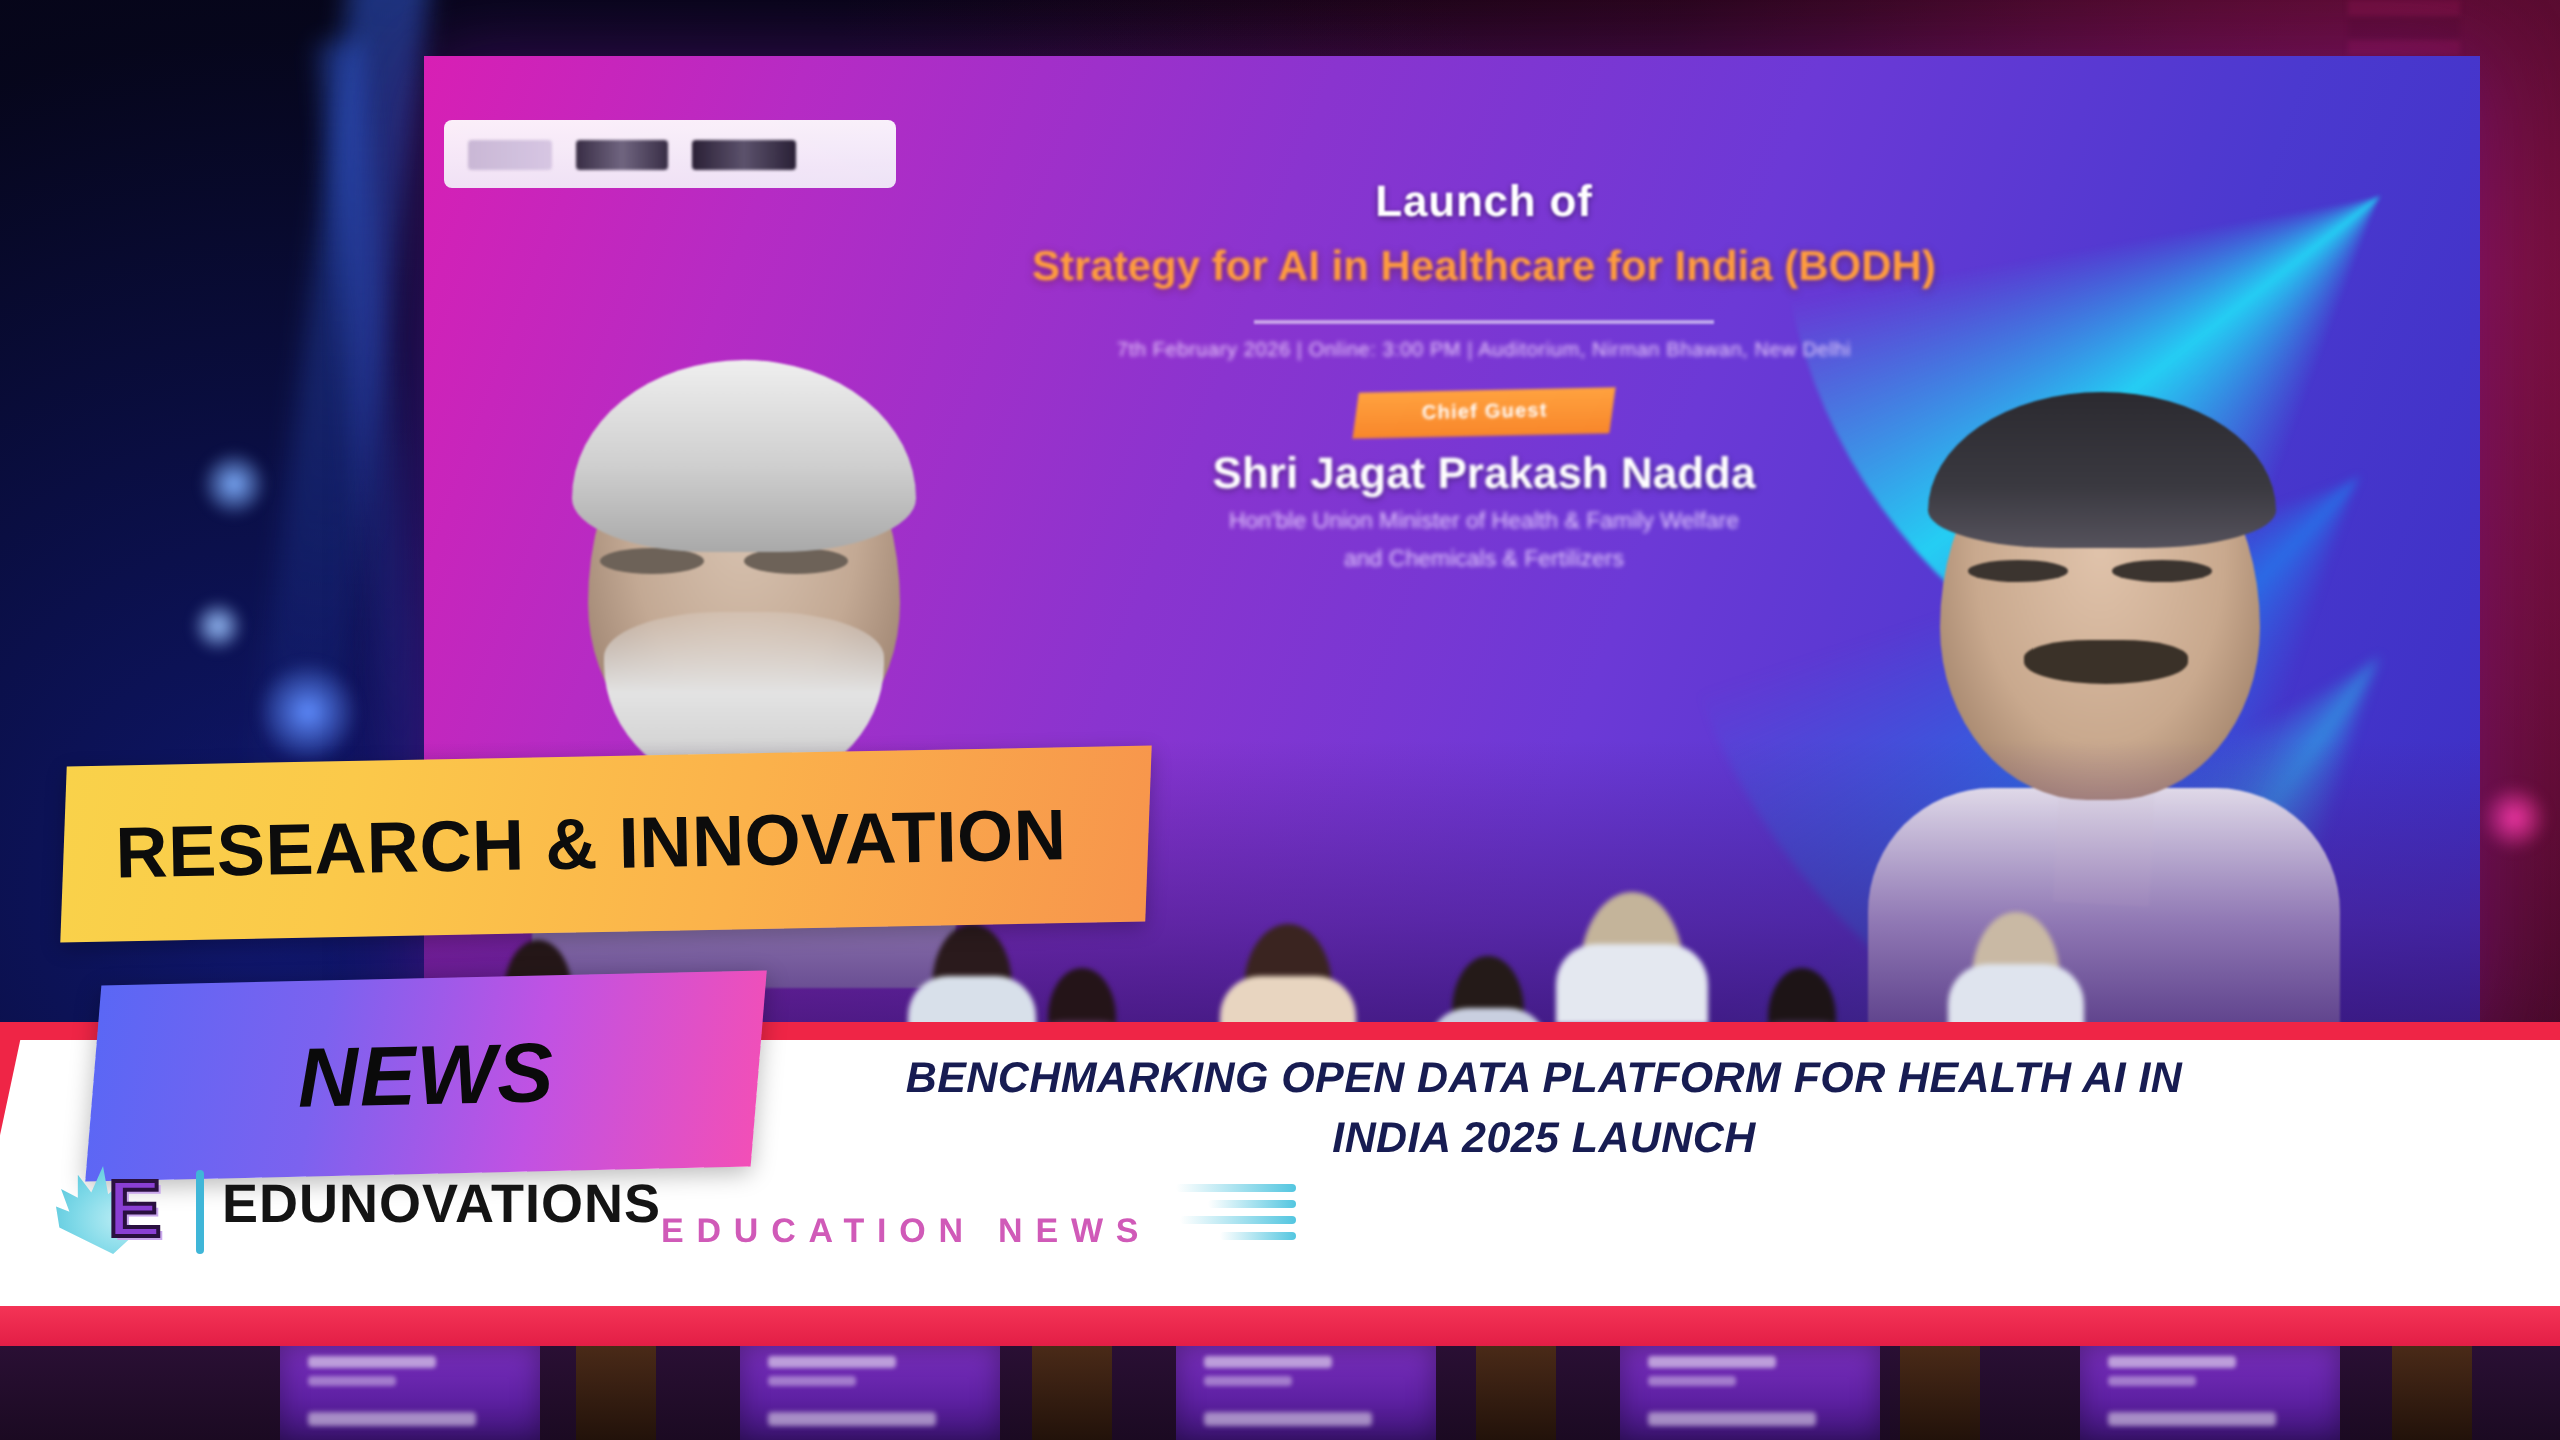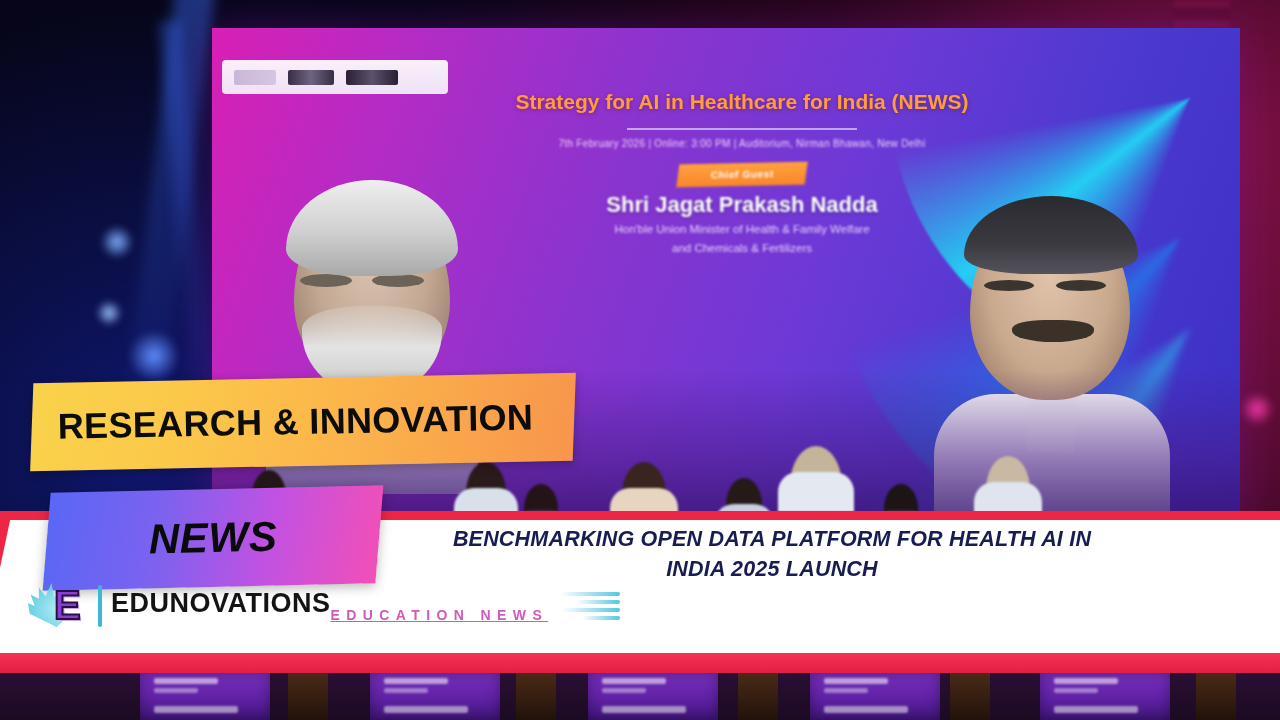--- a/index.html
+++ b/index.html
@@ -168,21 +168,21 @@
     clip-path:polygon(68% 100%,4% 70%,0 46%,16% 52%,6% 26%,26% 36%,26% 10%,42% 30%,56% 0,62% 32%,82% 16%,74% 44%,96% 40%,78% 62%,100% 72%);
     filter:drop-shadow(0 1px 1px rgba(0,0,0,.35));
   }
   .brand .mark .eletter{
     position:absolute;left:26px;top:6px;font-size:40px;font-weight:bold;line-height:1;
     color:#8a3fd4;-webkit-text-stroke:2px #2a1040;text-shadow:2px 2px 0 #c9a7ec;
   }
   .brand .divider{width:4px;height:42px;background:#3fb6d8;margin:0 9px 0 6px;border-radius:2px;}
   .brand .names{display:flex;justify-content:center;}
   .brand .n1{font-size:27px;font-weight:bold;color:#141414;letter-spacing:.5px;line-height:1;}
-  .brand .n2{font-size:14px;font-weight:bold;color:#d05ab8;letter-spacing:6.4px;line-height:1;margin-top:18px;text-decoration:underline;}
+  .brand .n2{font-size:17px;font-weight:bold;color:#d05ab8;letter-spacing:6.4px;line-height:1;margin-top:18px;}
   .brand .speed{position:relative;width:66px;height:44px;margin-left:6px;}
   .brand .speed i{position:absolute;right:0;height:4px;border-radius:2px;
     background:linear-gradient(90deg,rgba(80,200,225,0),#53c6e0);}
   .brand .speed i:nth-child(1){top:8px;width:60px;}
   .brand .speed i:nth-child(2){top:16px;width:44px;}
   .brand .speed i:nth-child(3){top:24px;width:58px;}
   .brand .speed i:nth-child(4){top:32px;width:38px;}
 
   
   .podium{position:absolute;left:0;top:673px;width:1280px;height:47px;overflow:hidden;
@@ -217,21 +217,22 @@
       <div class="swoosh sw2"></div>
       <div class="swoosh sw1"></div>
 
       <div class="logobar">
         <span class="lg a"></span>
         <span class="lg b"></span>
         <span class="lg c"></span>
       </div>
 
       <div class="scr-text">
-        <div class="scr-title">Strategy for AI in Healthcare for India (NEWS)</div>
+        <div class="scr-launch">Launch of</div>
+        <div class="scr-title">Strategy for AI in Healthcare for India (BODH)</div>
         <div class="scr-rule"></div>
         <div class="scr-meta">7th February 2026  |  Online: 3:00 PM  |  Auditorium, Nirman Bhawan, New Delhi</div>
         <div class="chief-badge">
           <span>Chief Guest</span>
         </div>
         <div class="scr-name">Shri Jagat Prakash Nadda</div>
         <div class="scr-role">Hon'ble Union Minister of Health &amp; Family Welfare</div>
         <div class="scr-role">and Chemicals &amp; Fertilizers</div>
       </div>
 

